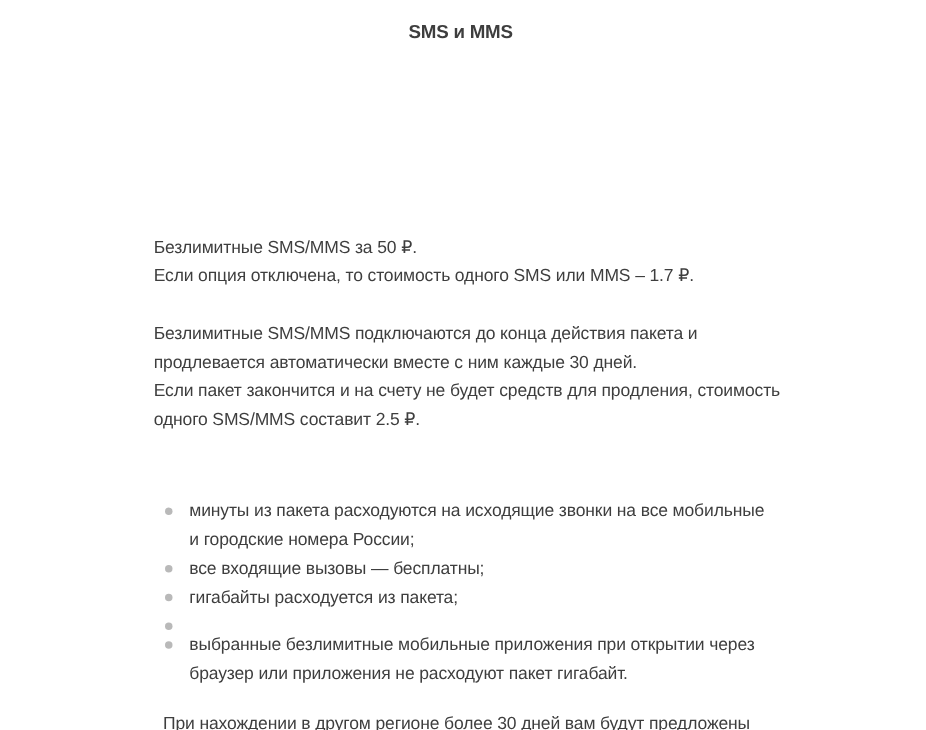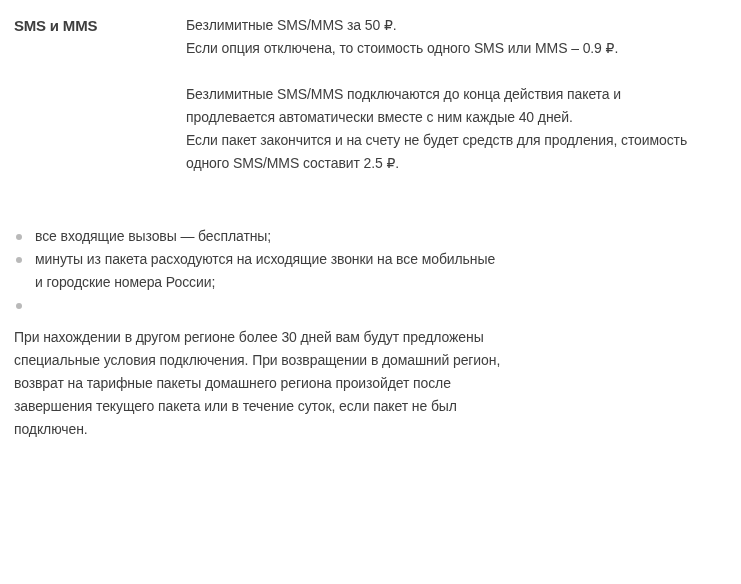--- a/index.html
+++ b/index.html
@@ -18,21 +18,22 @@
     color: var(--text);
     width: 741px;
   }
   .page {
     width: 741px;
     min-height: 584px;
     padding: 14px 8px 10px 14px;
   }
   .row {
     display: flex;
-    align-items: flex-start;
+    align-items: center;
+    flex-direction: column;
   }
   .row + .row { margin-top: 50px; }
   .label {
     flex: 0 0 172px;
     margin: 0;
     padding-right: 10px;
     font-size: 15px;
     line-height: 23px;
     font-weight: bold;
     letter-spacing: -0.2px;
@@ -68,42 +69,51 @@
 </style>
 </head>
 <body>
 
 <main class="page">
 
   <section class="row">
     <h2 class="label">SMS и MMS</h2>
     <div class="content">
       <p class="para">Безлимитные SMS/MMS за 50 ₽.
-Если опция отключена, то стоимость одного SMS или MMS – 0.9 ₽.</p>
+Если опция отключена, то стоимость одного SMS или MMS – 1.7 ₽.</p>
       <p class="para">Безлимитные SMS/MMS подключаются до конца действия пакета и
-продлевается автоматически вместе с ним каждые 40 дней.
+продлевается автоматически вместе с ним каждые 30 дней.
 Если пакет закончится и на счету не будет средств для продления, стоимость
 одного SMS/MMS составит 2.5 ₽.</p>
     </div>
   </section>
 
   <section class="row">
     <div class="content">
       <ul class="bullets">
         <li class="bullet">
           <span class="dot"></span>
-          <span class="bullet-text">все входящие вызовы — бесплатны;</span>
-        </li>
-        <li class="bullet">
-          <span class="dot"></span>
           <span class="bullet-text">минуты из пакета расходуются на исходящие звонки на все мобильные
 и городские номера России;</span>
         </li>
         <li class="bullet">
           <span class="dot"></span>
+          <span class="bullet-text">все входящие вызовы — бесплатны;</span>
+        </li>
+        <li class="bullet">
+          <span class="dot"></span>
+          <span class="bullet-text">гигабайты расходуется из пакета;</span>
+        </li>
+        <li class="bullet">
+          <span class="dot"></span>
+        </li>
+        <li class="bullet">
+          <span class="dot"></span>
+          <span class="bullet-text">выбранные безлимитные мобильные приложения при открытии через
+браузер или приложения не расходуют пакет гигабайт.</span>
         </li>
       </ul>
       <p class="para outro">При нахождении в другом регионе более 30 дней вам будут предложены
 специальные условия подключения. При возвращении в домашний регион,
 возврат на тарифные пакеты домашнего региона произойдет после
 завершения текущего пакета или в течение суток, если пакет не был
 подключен.</p>
     </div>
   </section>
 

